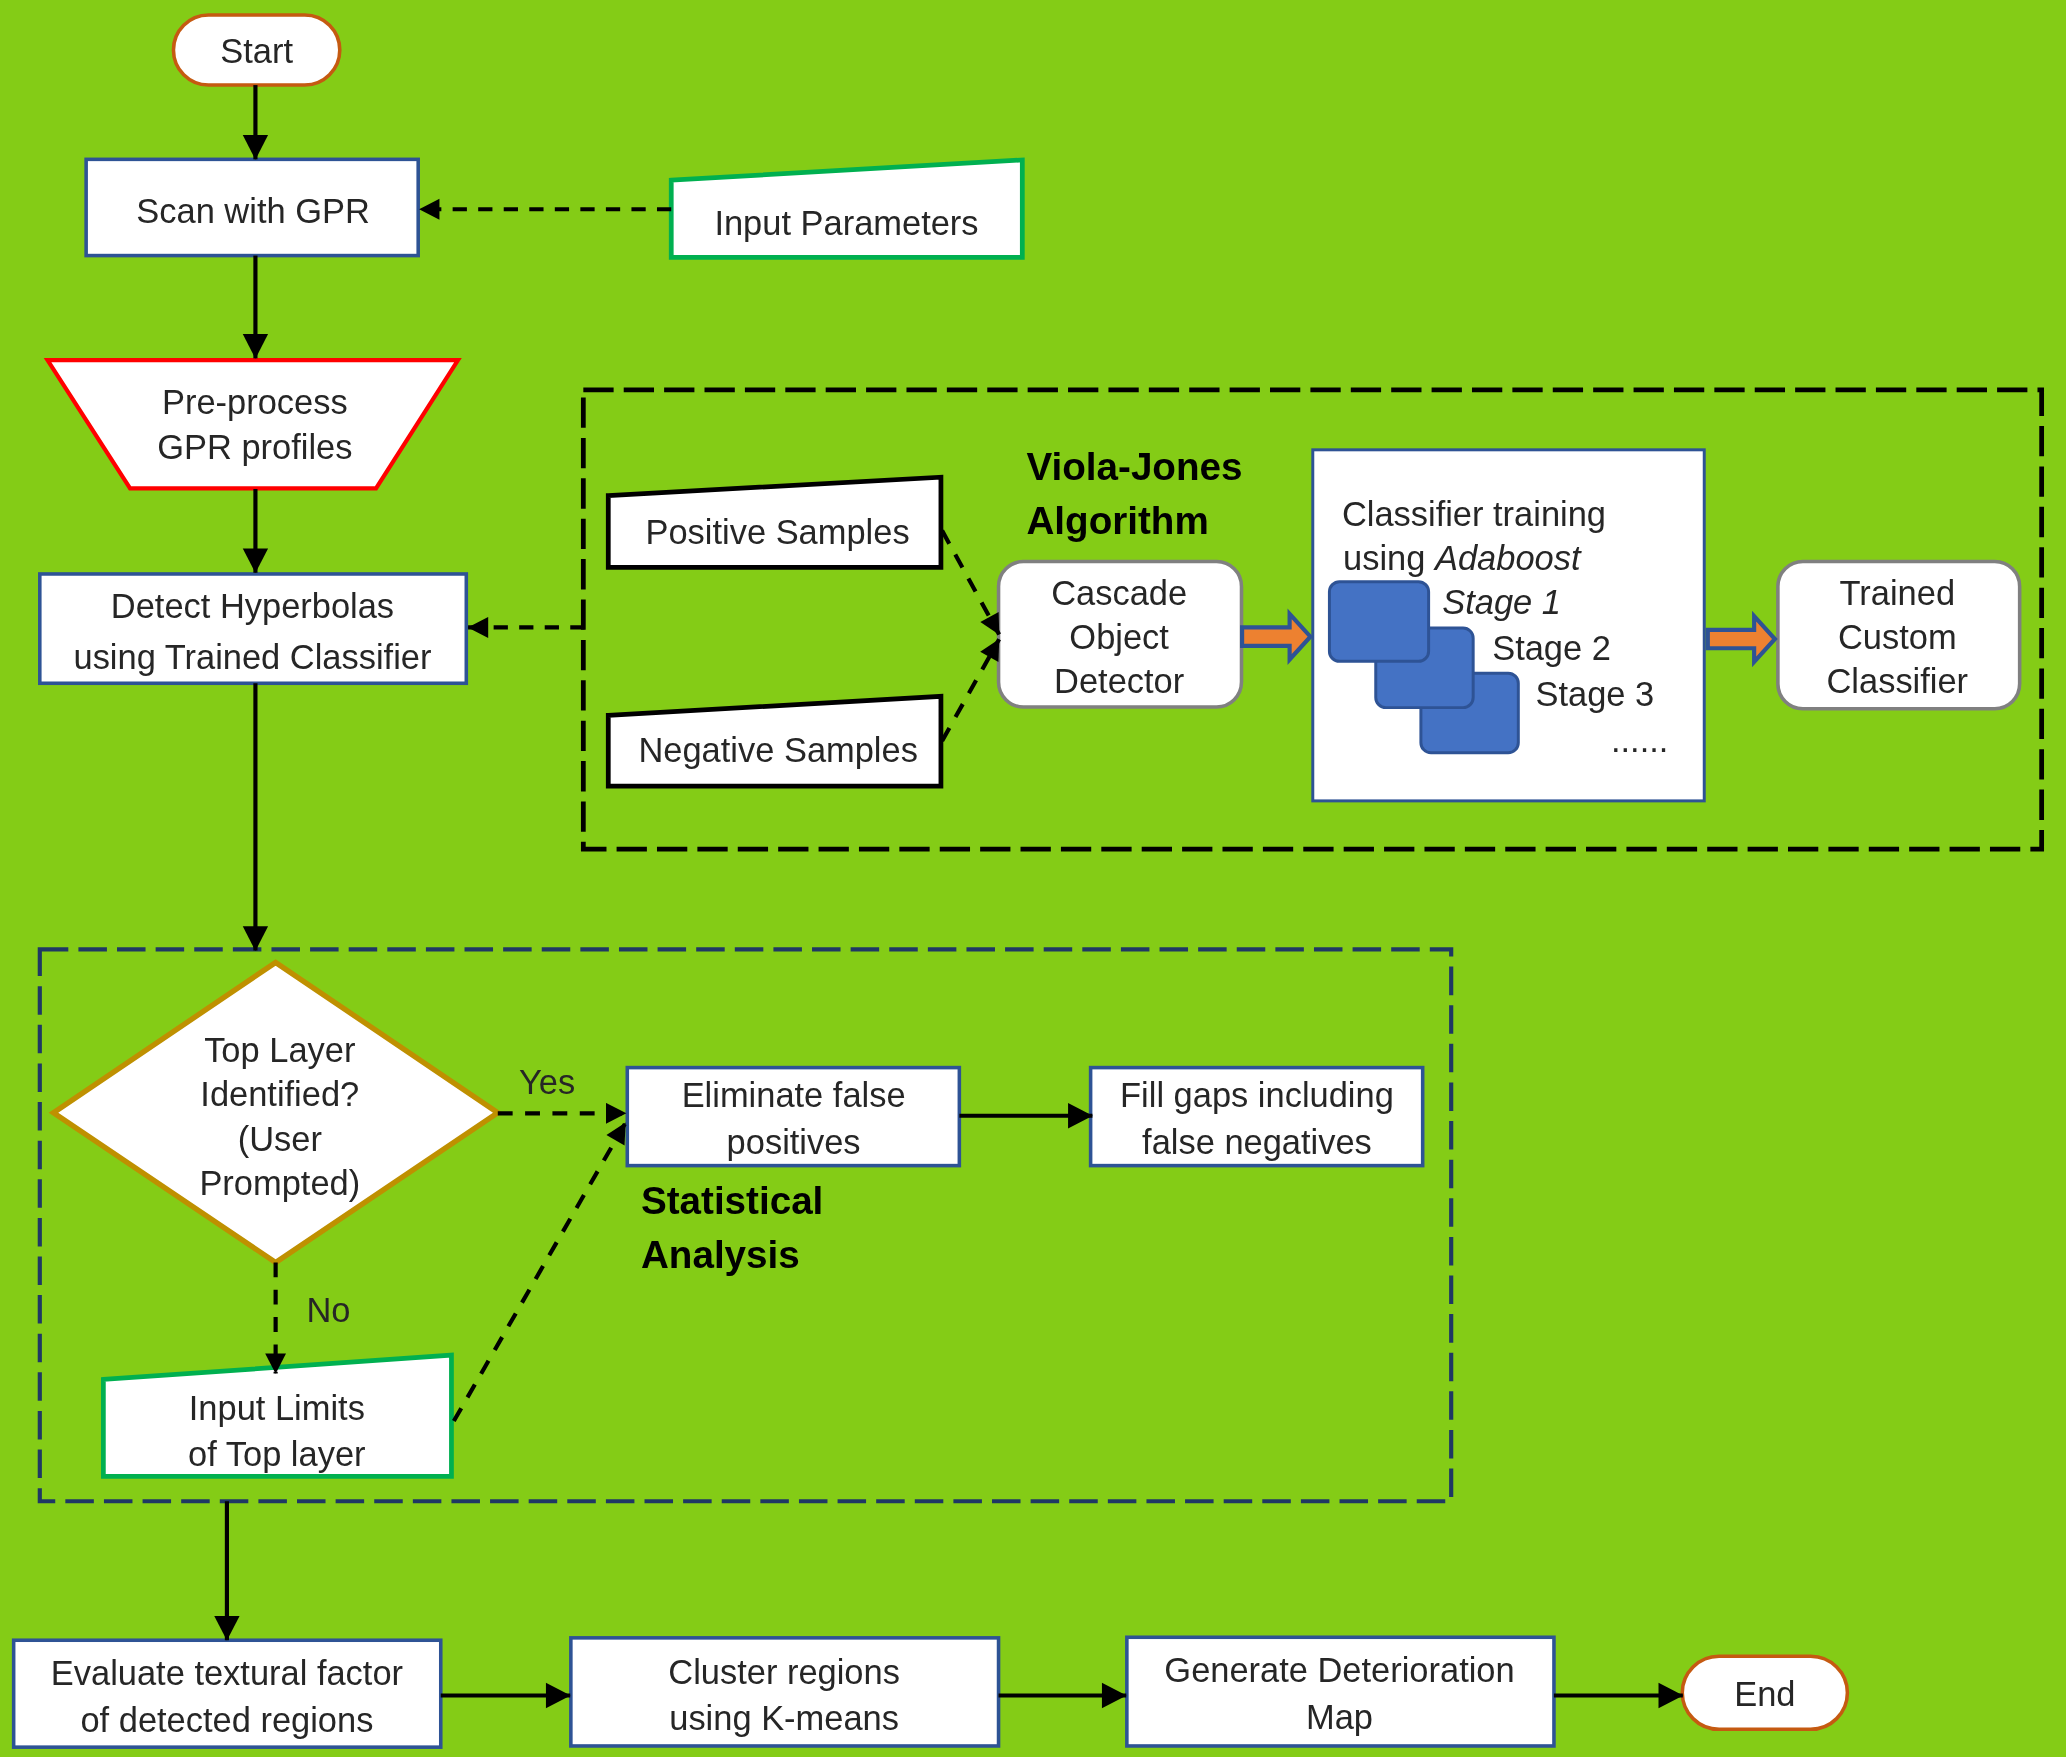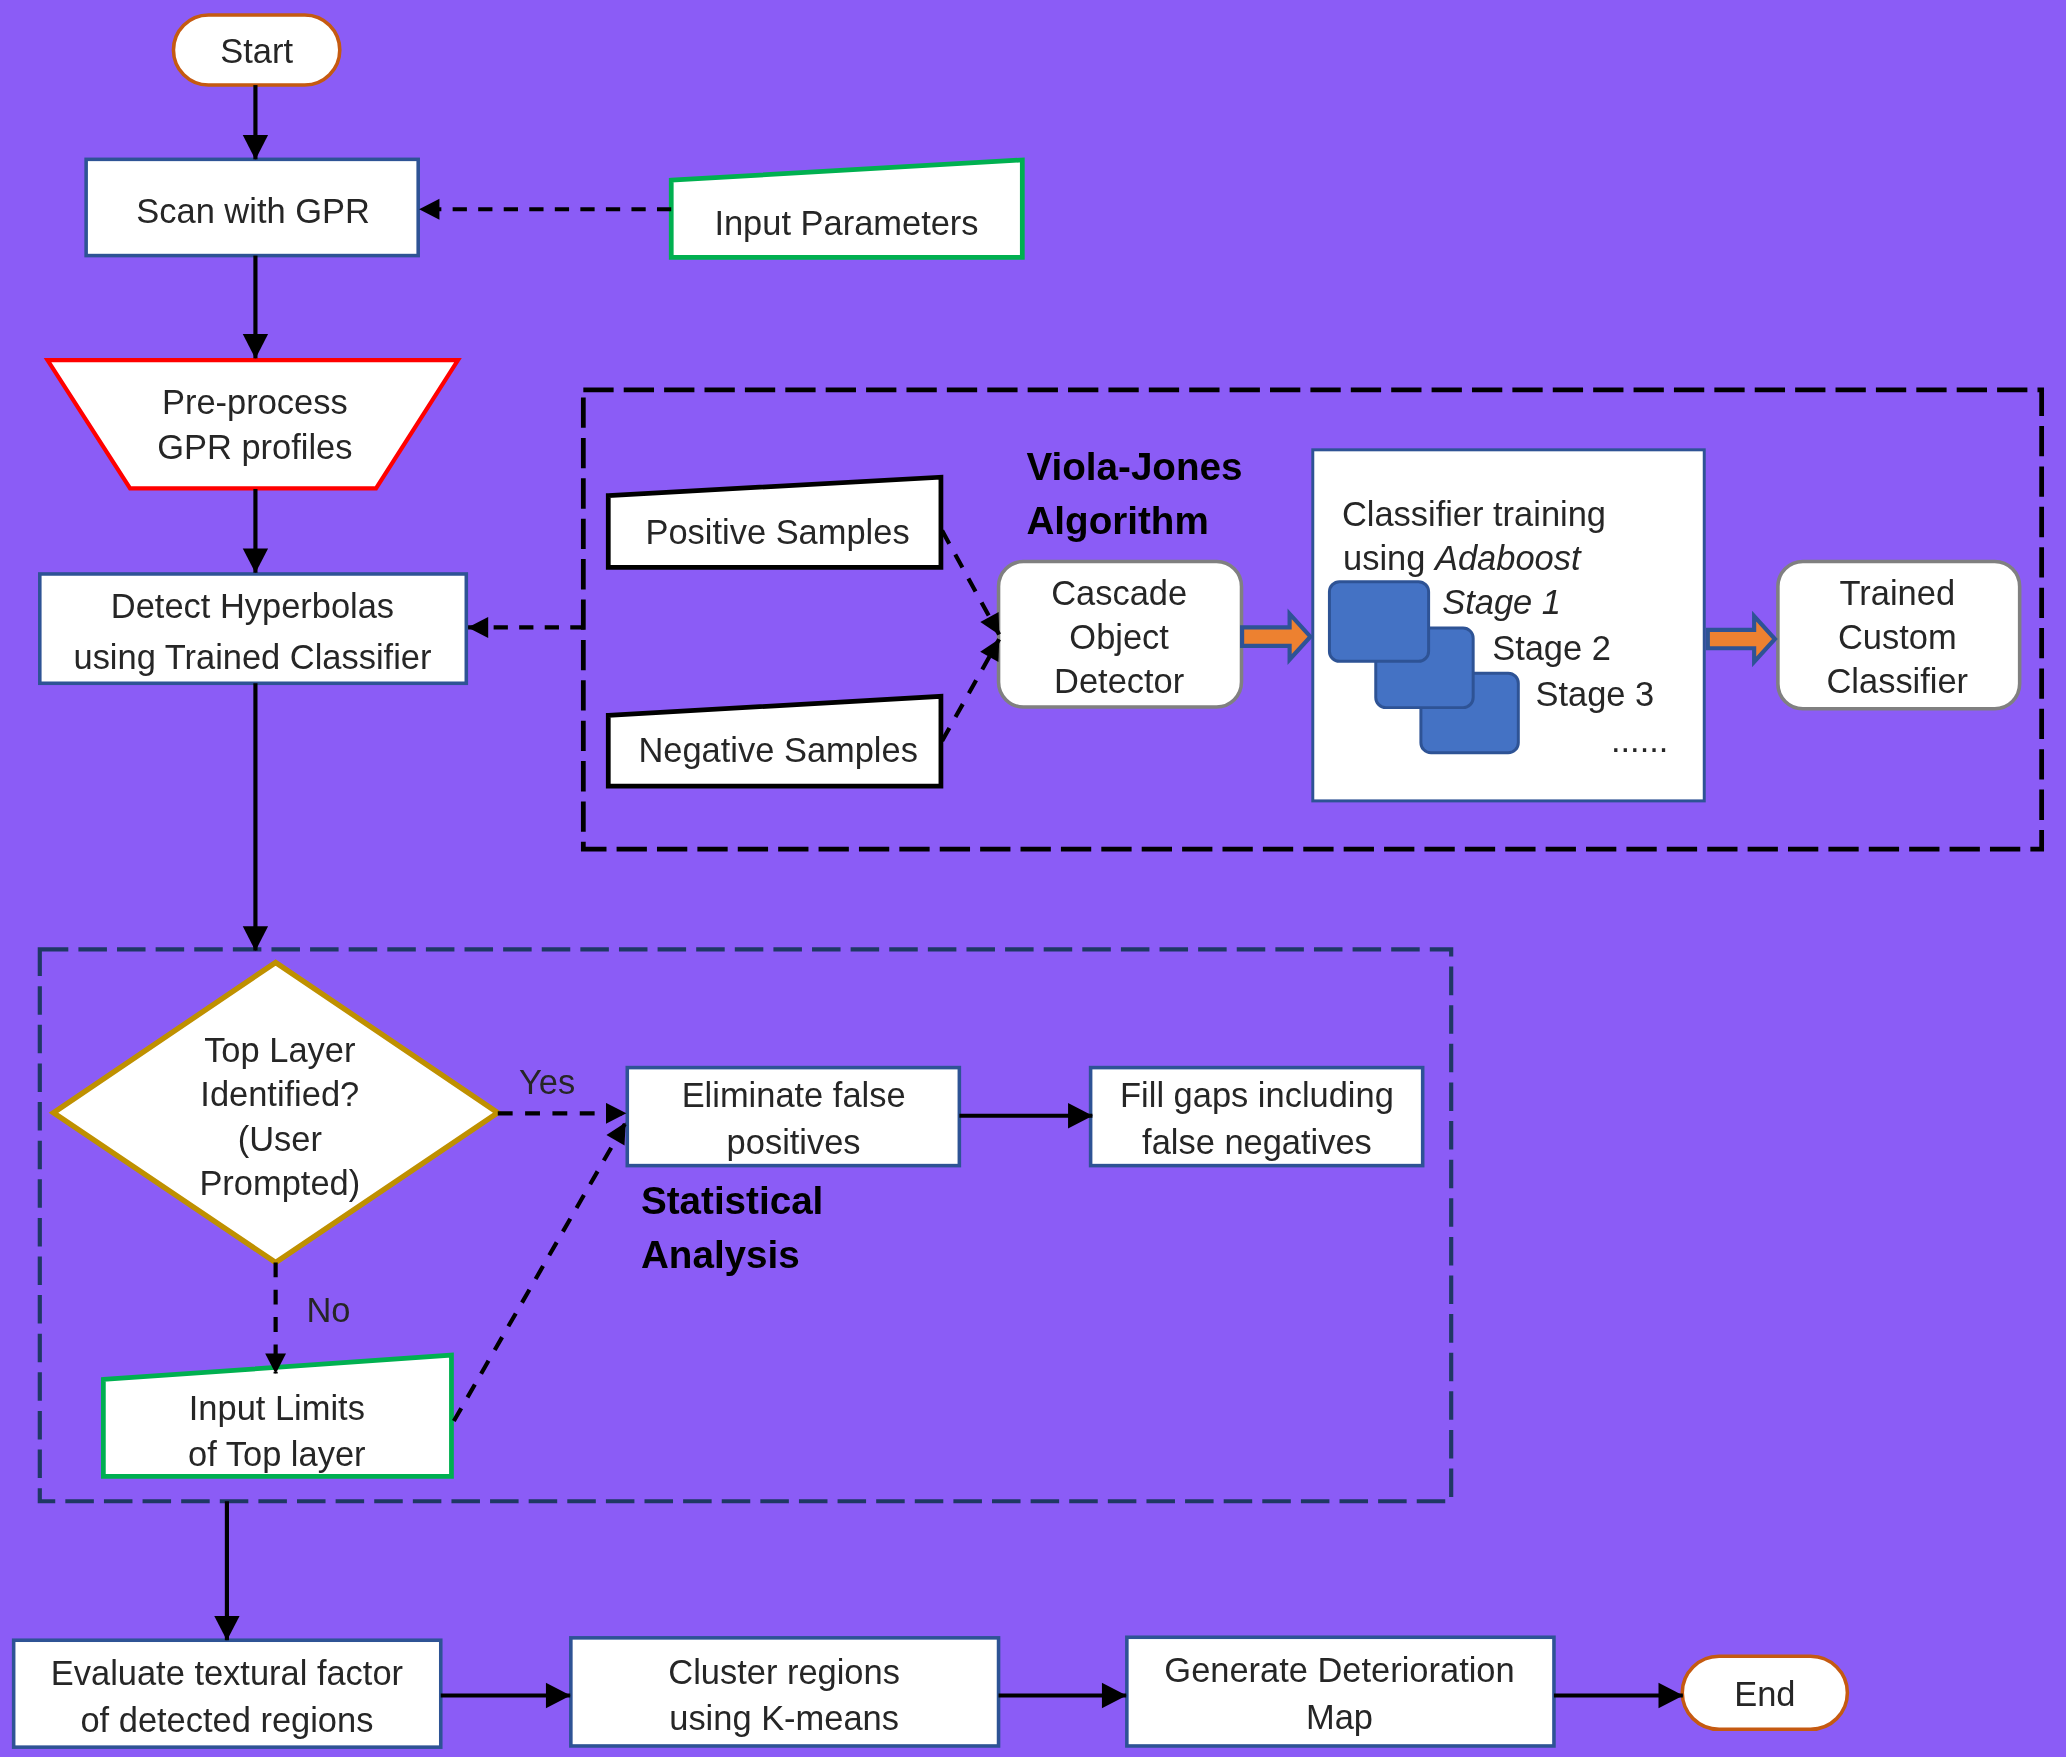--- a/index.html
+++ b/index.html
@@ -1,17 +1,17 @@
 <!DOCTYPE html>
 <html style="font-size:9.5px"><head>
 <meta charset="utf-8">
 <title>GPR Deterioration Mapping Flowchart</title>
 <style>
   html,body{margin:0;padding:0;background:#ffffff;}
-  #page{position:relative;width:2066px;height:1758px;background:#8b5cf6;overflow:hidden;
+  #page{position:relative;width:2066px;height:1758px;background:#84cc16;overflow:hidden;
         font-family:"Liberation Sans",sans-serif;}
   #diagram{position:absolute;left:0;top:0;width:2066px;height:1758px;display:block;}
   .lbl{font-family:"Liberation Sans",sans-serif;font-size:58px;fill:#262626;
        text-anchor:middle;white-space:pre;}
   .lbl-b{font-weight:bold;fill:#000000;font-size:65px;}
   .lbl-i{font-style:italic;}
 </style>
 </head>
 <body>
 

